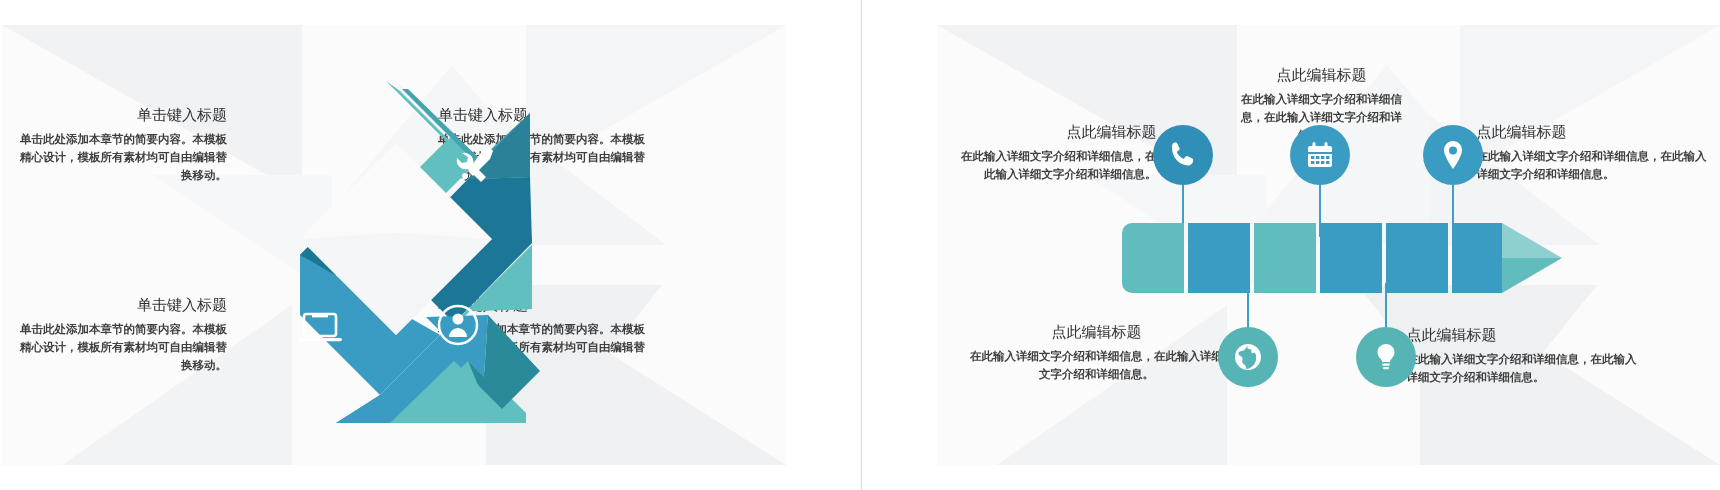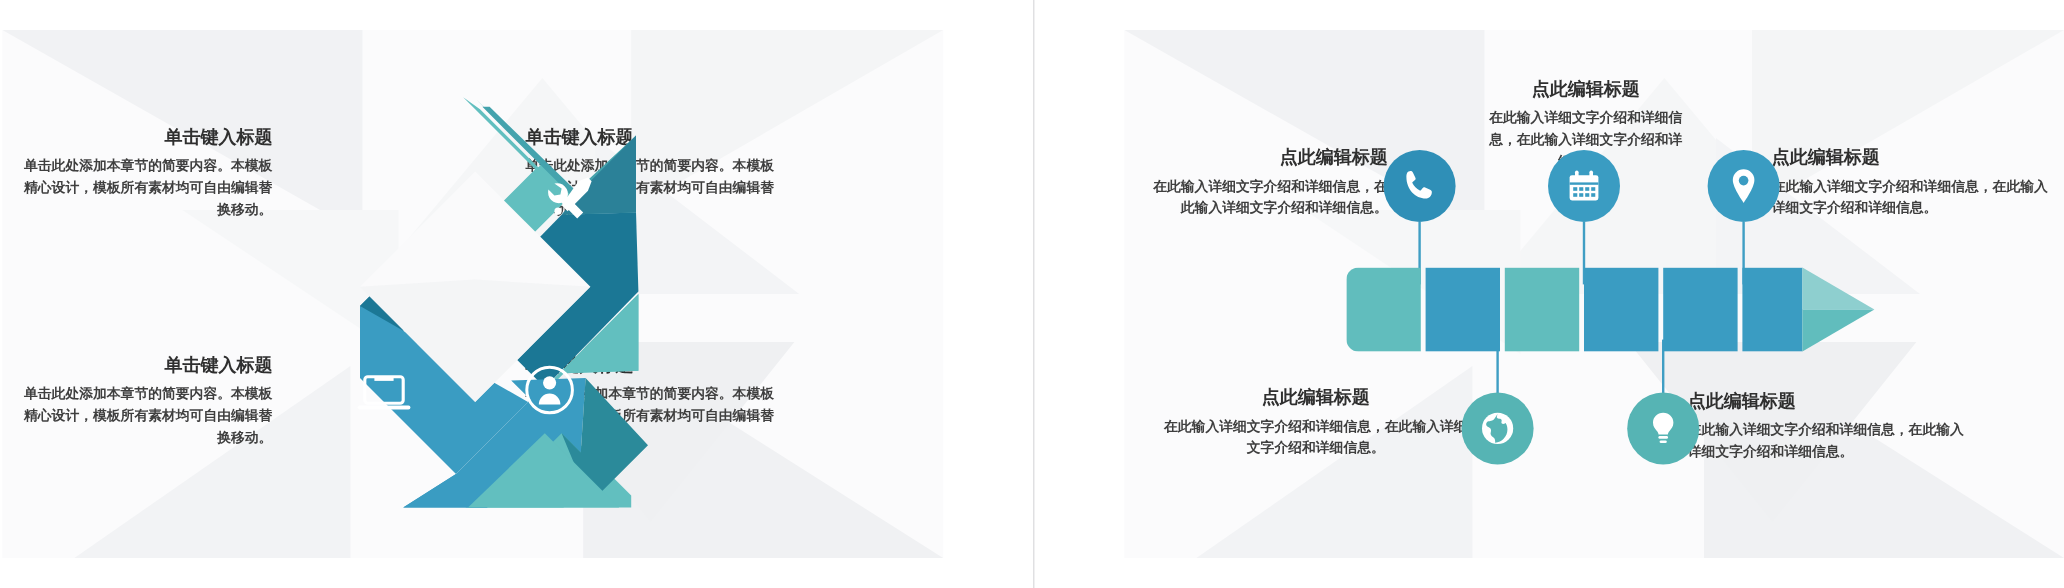--- a/index.html
+++ b/index.html
@@ -24,21 +24,21 @@
   .p2{width:0;height:0;border-right:260px solid transparent;border-top:150px solid #f4f5f6;right:0;top:0;}
   .p3{width:0;height:0;border-left:230px solid transparent;border-bottom:160px solid #f2f3f5;left:60px;bottom:0;}
   .p4{width:0;height:0;border-right:300px solid transparent;border-bottom:190px solid #f0f1f3;right:0;bottom:0;}
   .p5{width:0;height:0;border-left:150px solid transparent;border-right:150px solid transparent;border-bottom:180px solid #f5f6f7;left:300px;top:40px;}
   .p6{width:0;height:0;border-left:120px solid transparent;border-right:120px solid transparent;border-top:150px solid #eff0f2;left:420px;bottom:30px;}
   .p7{width:0;height:0;border-left:180px solid transparent;border-top:120px solid #f6f7f8;left:150px;top:150px;}
   .p8{width:0;height:0;border-right:170px solid transparent;border-bottom:130px solid #f3f4f6;right:120px;top:90px;}
 
   
   .tb{position:absolute;color:#3c3c3c;}
-  .tb .ttl{font-weight:bold;font-size:15px;line-height:24px;color:#2f2f2f;margin-bottom:3px;}
+  .tb .ttl{font-weight:normal;font-size:15px;line-height:24px;color:#2f2f2f;margin-bottom:3px;}
   .tb .body{font-weight:bold;font-size:11.5px;line-height:18px;color:#3f3f3f;}
   .ta-r{text-align:right;}
   .ta-l{text-align:left;}
   .ta-c{text-align:center;}
 
   
   .cycle{position:absolute;left:238px;top:58px;width:310px;height:340px;}
   .cycle svg{width:100%;height:100%;overflow:visible;}
 
   

